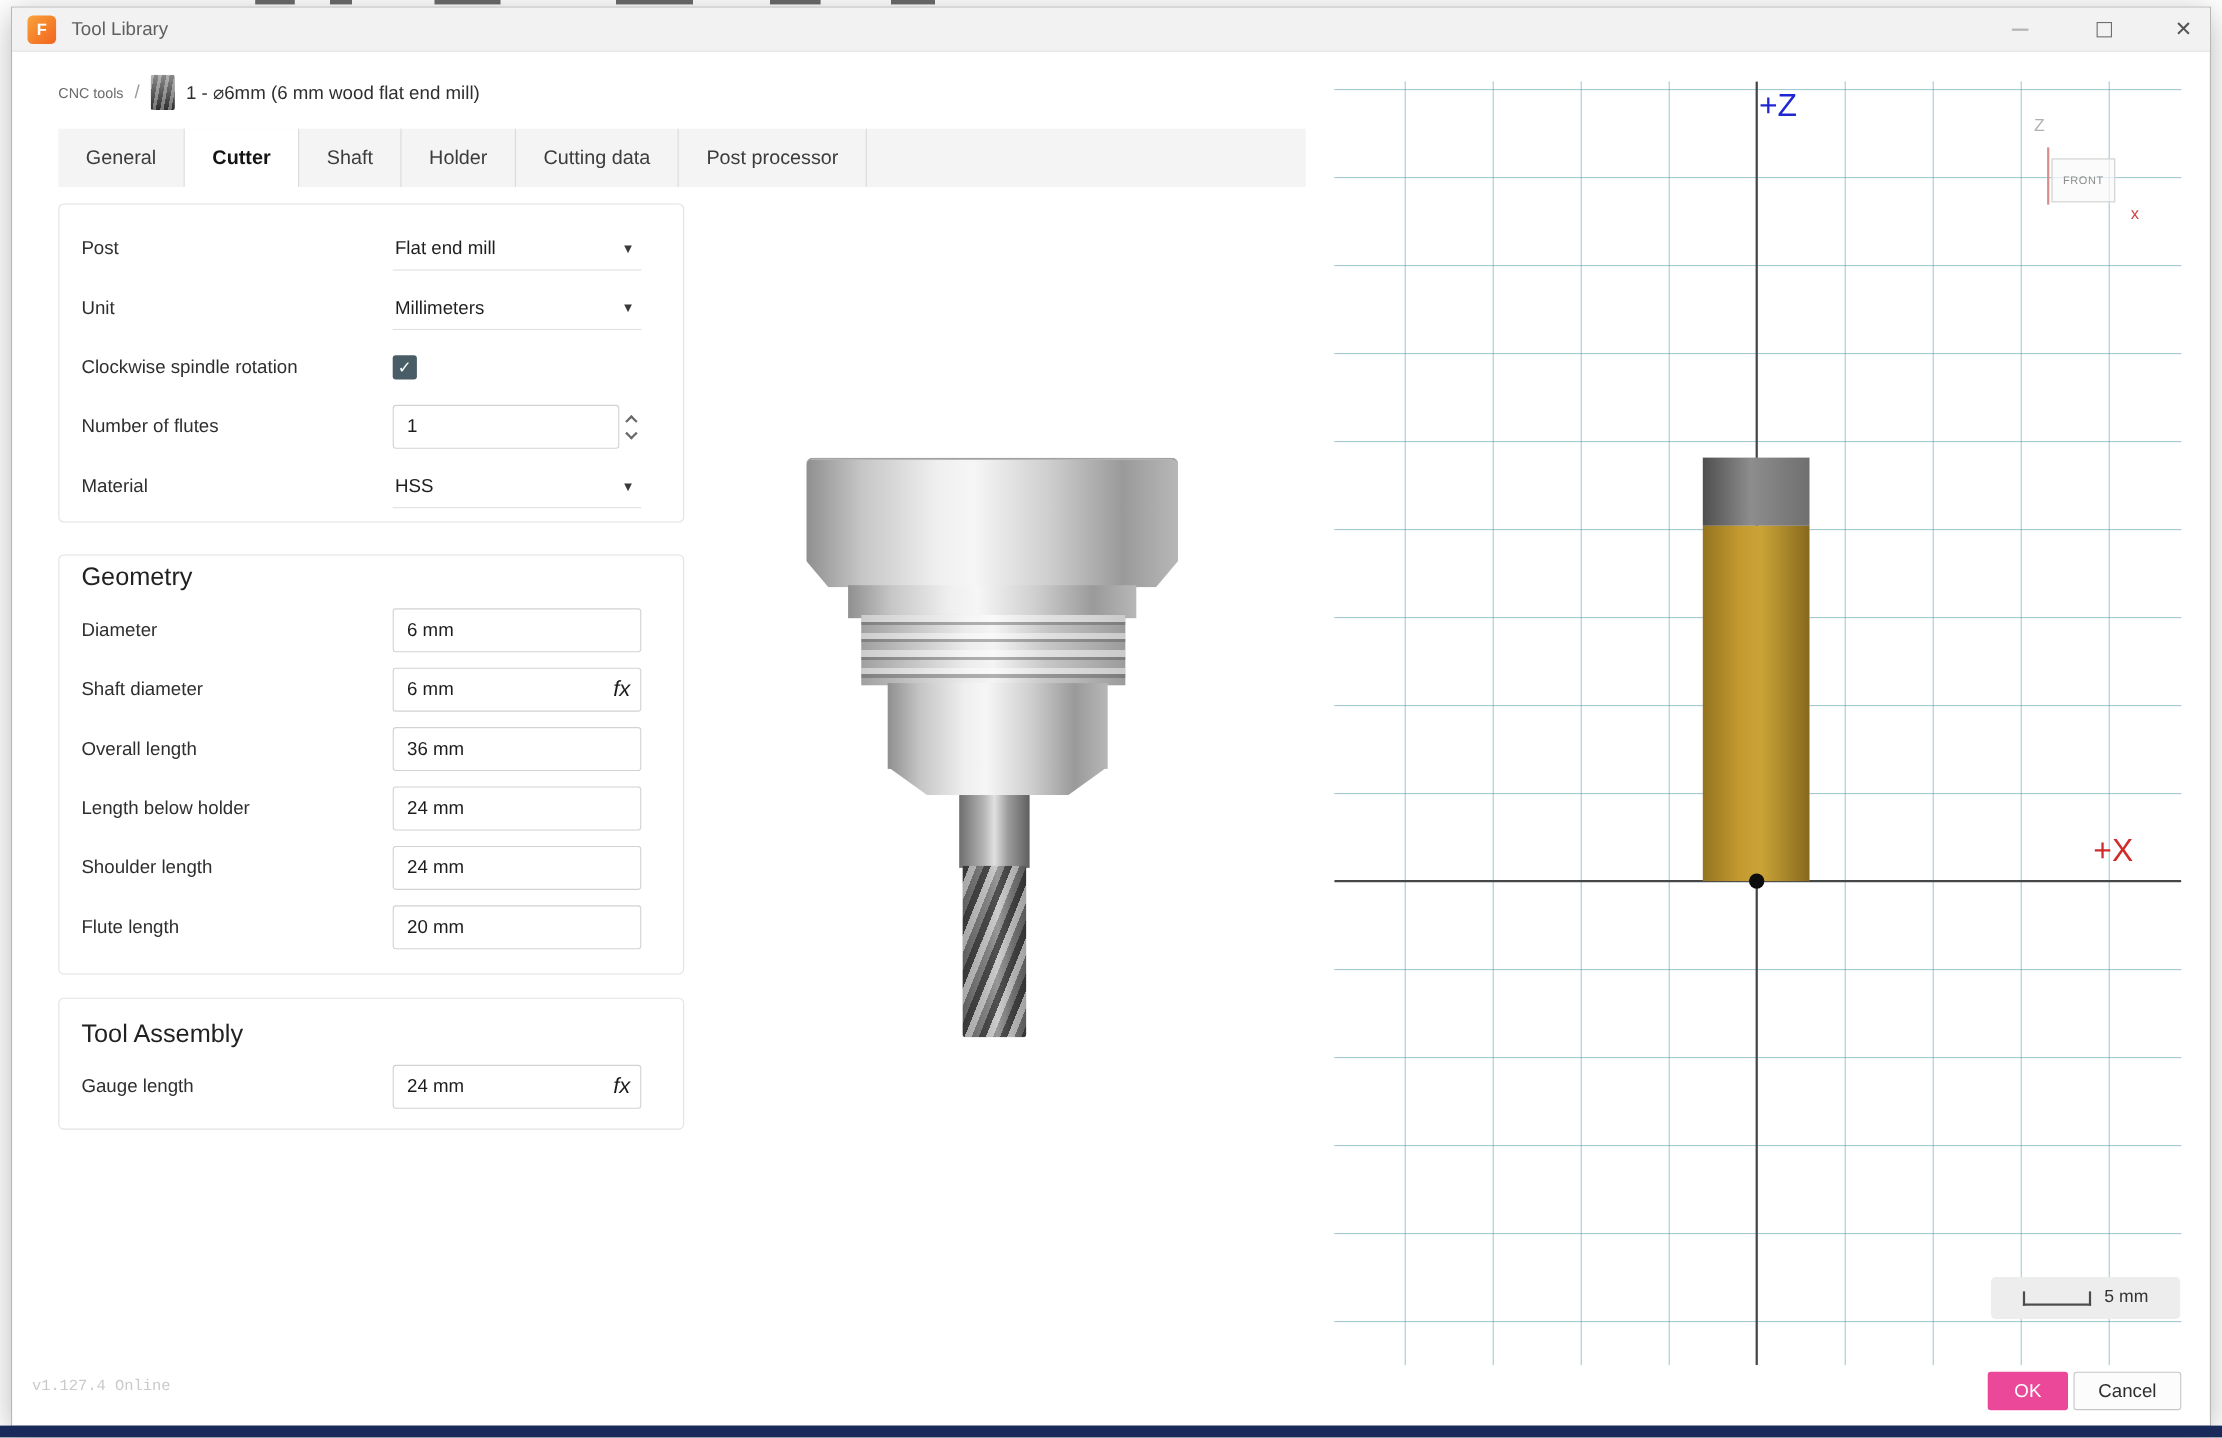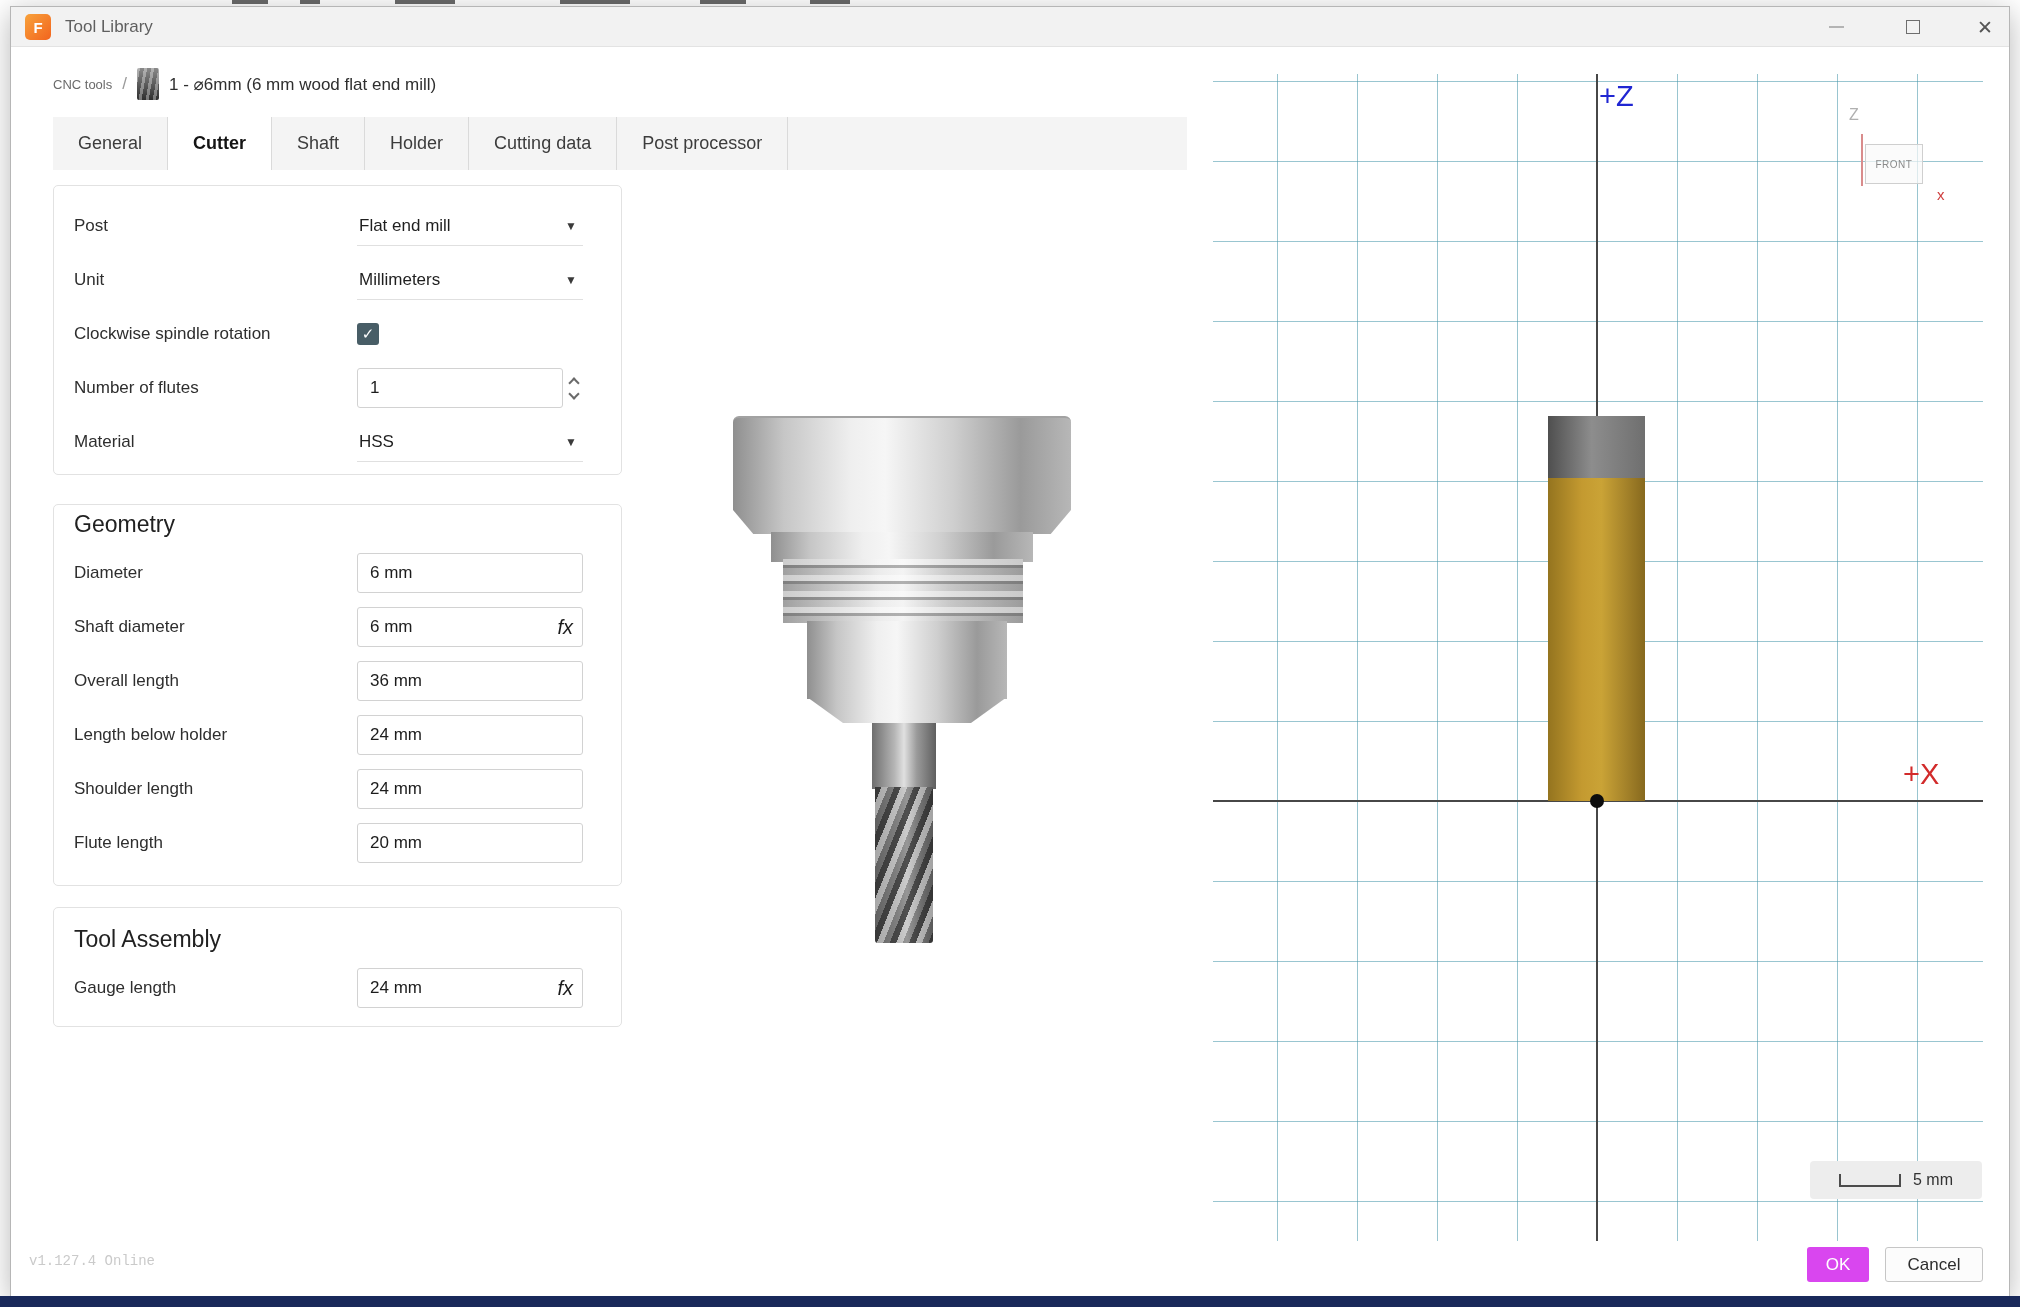--- a/index.html
+++ b/index.html
@@ -110,21 +110,21 @@
             display:flex; align-items:center; justify-content:center; font-size:10px; letter-spacing:.5px; color:#8a8a8a; }
   .vc-x { left:724px; top:112px; font-size:15px; color:#cf4040; }
   .scale-pill { left:597px; top:1087px; width:172px; height:38px; background:#ededed; border-radius:4px;
                 display:flex; align-items:center; justify-content:center; gap:12px; }
   .scale-bracket { width:62px; height:13px; border-left:2px solid #4c4c4c; border-right:2px solid #4c4c4c; border-bottom:2px solid #4c4c4c; }
   .scale-text { font-size:16px; color:#333; }
 
   
   .version { position:absolute; left:18px; top:1246px; font-family:"Liberation Mono", monospace; font-size:14px; color:#cacaca; }
   .btn { position:absolute; top:1240px; height:35px; border-radius:3px; font-size:17px; display:flex; align-items:center; justify-content:center; cursor:pointer; }
-  .btn-ok { left:1796px; width:62px; background:#d946ef; color:#fff; }
+  .btn-ok { left:1796px; width:73px; background:#ec4899; color:#fff; }
   .btn-cancel { left:1874px; width:98px; background:#fcfcfc; border:1px solid #c6c6c6; color:#2e2e2e; }
 
   .taskbar-strip { position:absolute; left:0; top:1296px; width:2020px; height:11px; background:#19295a; }
 </style>
 </head>
 <body>
 
 <div class="screen">
 
   <div>

